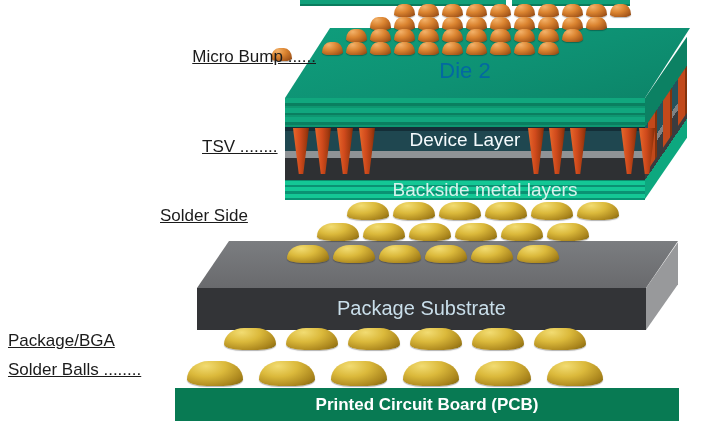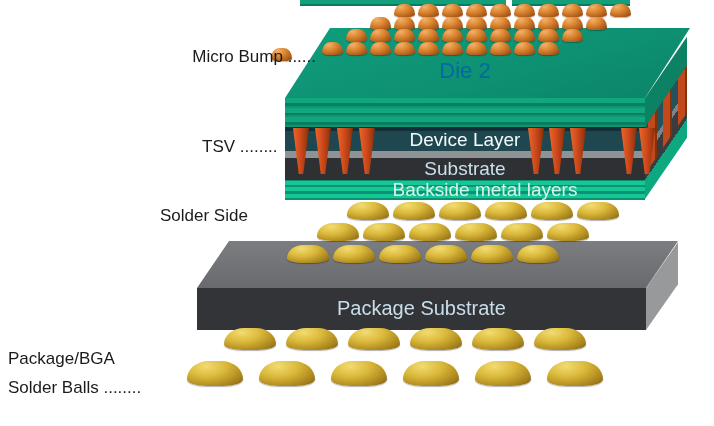--- a/index.html
+++ b/index.html
@@ -1,19 +1,19 @@
 <!DOCTYPE html>
 <html><head>
 <meta charset="utf-8">
 <style>
   html,body{margin:0;padding:0;background:#fff;}
   #canvas{position:relative;width:714px;height:426px;background:#fff;overflow:hidden;
           font-family:"Liberation Sans",sans-serif;}
   .abs{position:absolute;}
-  .lbl{position:absolute;color:#1b1b1b;font-size:17px;line-height:25px;white-space:pre;}
+  .lbl{position:absolute;color:#1b1b1b;font-size:17px;line-height:25px;white-space:pre;text-decoration:underline;}
   .layer-text{position:absolute;width:360px;left:285px;text-align:center;
               font-family:"Liberation Sans",sans-serif;}
   
   .edge-strip{position:absolute;top:0;height:6px;background:linear-gradient(180deg,#11A07A 0 4px,#0A7C5D 4px 6px);}
   
   #die2-top{left:285px;top:28px;width:405px;height:70px;
     background:linear-gradient(165deg,#0F9E7C 0%,#0E9173 55%,#0C8468 100%);
     clip-path:polygon(0px 70px,360px 70px,405px 0px,45px 0px);}
   
   .band{position:absolute;left:285px;width:360px;}
@@ -129,21 +129,20 @@
       <div class="tsv" style="left: 549px; top: 128px;"></div>
       <div class="tsv" style="left: 570px; top: 128px;"></div>
       <div class="tsv" style="left: 621px; top: 128px;"></div>
       <div class="tsv" style="left: 639px; top: 128px;"></div>
     </div>
 
   <div class="band" id="backside-metal"></div>
 
   <div class="layer-text" style="top:58px;font-size:22px;color:#0369a1;">Die 2</div>
   <div class="layer-text" style="top:129px;font-size:19px;color:#F4FAFC;">Device Layer</div>
-  <div class="layer-text" style="top:158px;font-size:19px;color:#C9E0EA;">Substrate</div>
   <div class="layer-text" style="top:179px;font-size:19px;color:#D7F2EC;padding-left:20px;">Backside metal layers</div>
 
   <div class="abs" id="pkg-top"></div>
   <div class="abs" id="pkg-side"></div>
 
   <div id="pkg-bumps">
       <div class="gold-bump" style="left: 347px; top: 202px; width: 42px; height: 18px;"></div>
       <div class="gold-bump" style="left: 393px; top: 202px; width: 42px; height: 18px;"></div>
       <div class="gold-bump" style="left: 439px; top: 202px; width: 42px; height: 18px;"></div>
       <div class="gold-bump" style="left: 485px; top: 202px; width: 42px; height: 18px;"></div>
@@ -175,19 +174,22 @@
       <div class="gold-bump" style="left: 472px; top: 328px; width: 52px; height: 22px;"></div>
       <div class="gold-bump" style="left: 534px; top: 328px; width: 52px; height: 22px;"></div>
       <div class="gold-bump" style="left: 187px; top: 361px; width: 56px; height: 25px;"></div>
       <div class="gold-bump" style="left: 259px; top: 361px; width: 56px; height: 25px;"></div>
       <div class="gold-bump" style="left: 331px; top: 361px; width: 56px; height: 25px;"></div>
       <div class="gold-bump" style="left: 403px; top: 361px; width: 56px; height: 25px;"></div>
       <div class="gold-bump" style="left: 475px; top: 361px; width: 56px; height: 25px;"></div>
       <div class="gold-bump" style="left: 547px; top: 361px; width: 56px; height: 25px;"></div>
     </div>
 
+  <div class="abs" id="pcb">
+    <div class="layer-text" style="margin-top:7px;font-size:17px;font-weight:bold;color:#FFFFFF;">Printed Circuit Board (PCB)</div>
+  </div>
 
   <div class="lbl" style="right:398px;top:44px;">Micro Bump ......</div>
   <div class="lbl" style="left:202px;top:134px;">TSV ........</div>
   <div class="lbl" style="left:160px;top:203px;"><span>Solder Side</span><br></div>
-  <div class="lbl" style="left:8px;top:344px;line-height:29px;"><span>Package/BGA</span><br><span>Solder Balls ........</span></div>
+  <div class="lbl" style="left:8px;top:326px;line-height:29px;"><span>Package/BGA</span><br><span>Solder Balls ........</span></div>
 
 </div>
 
 </body></html>

